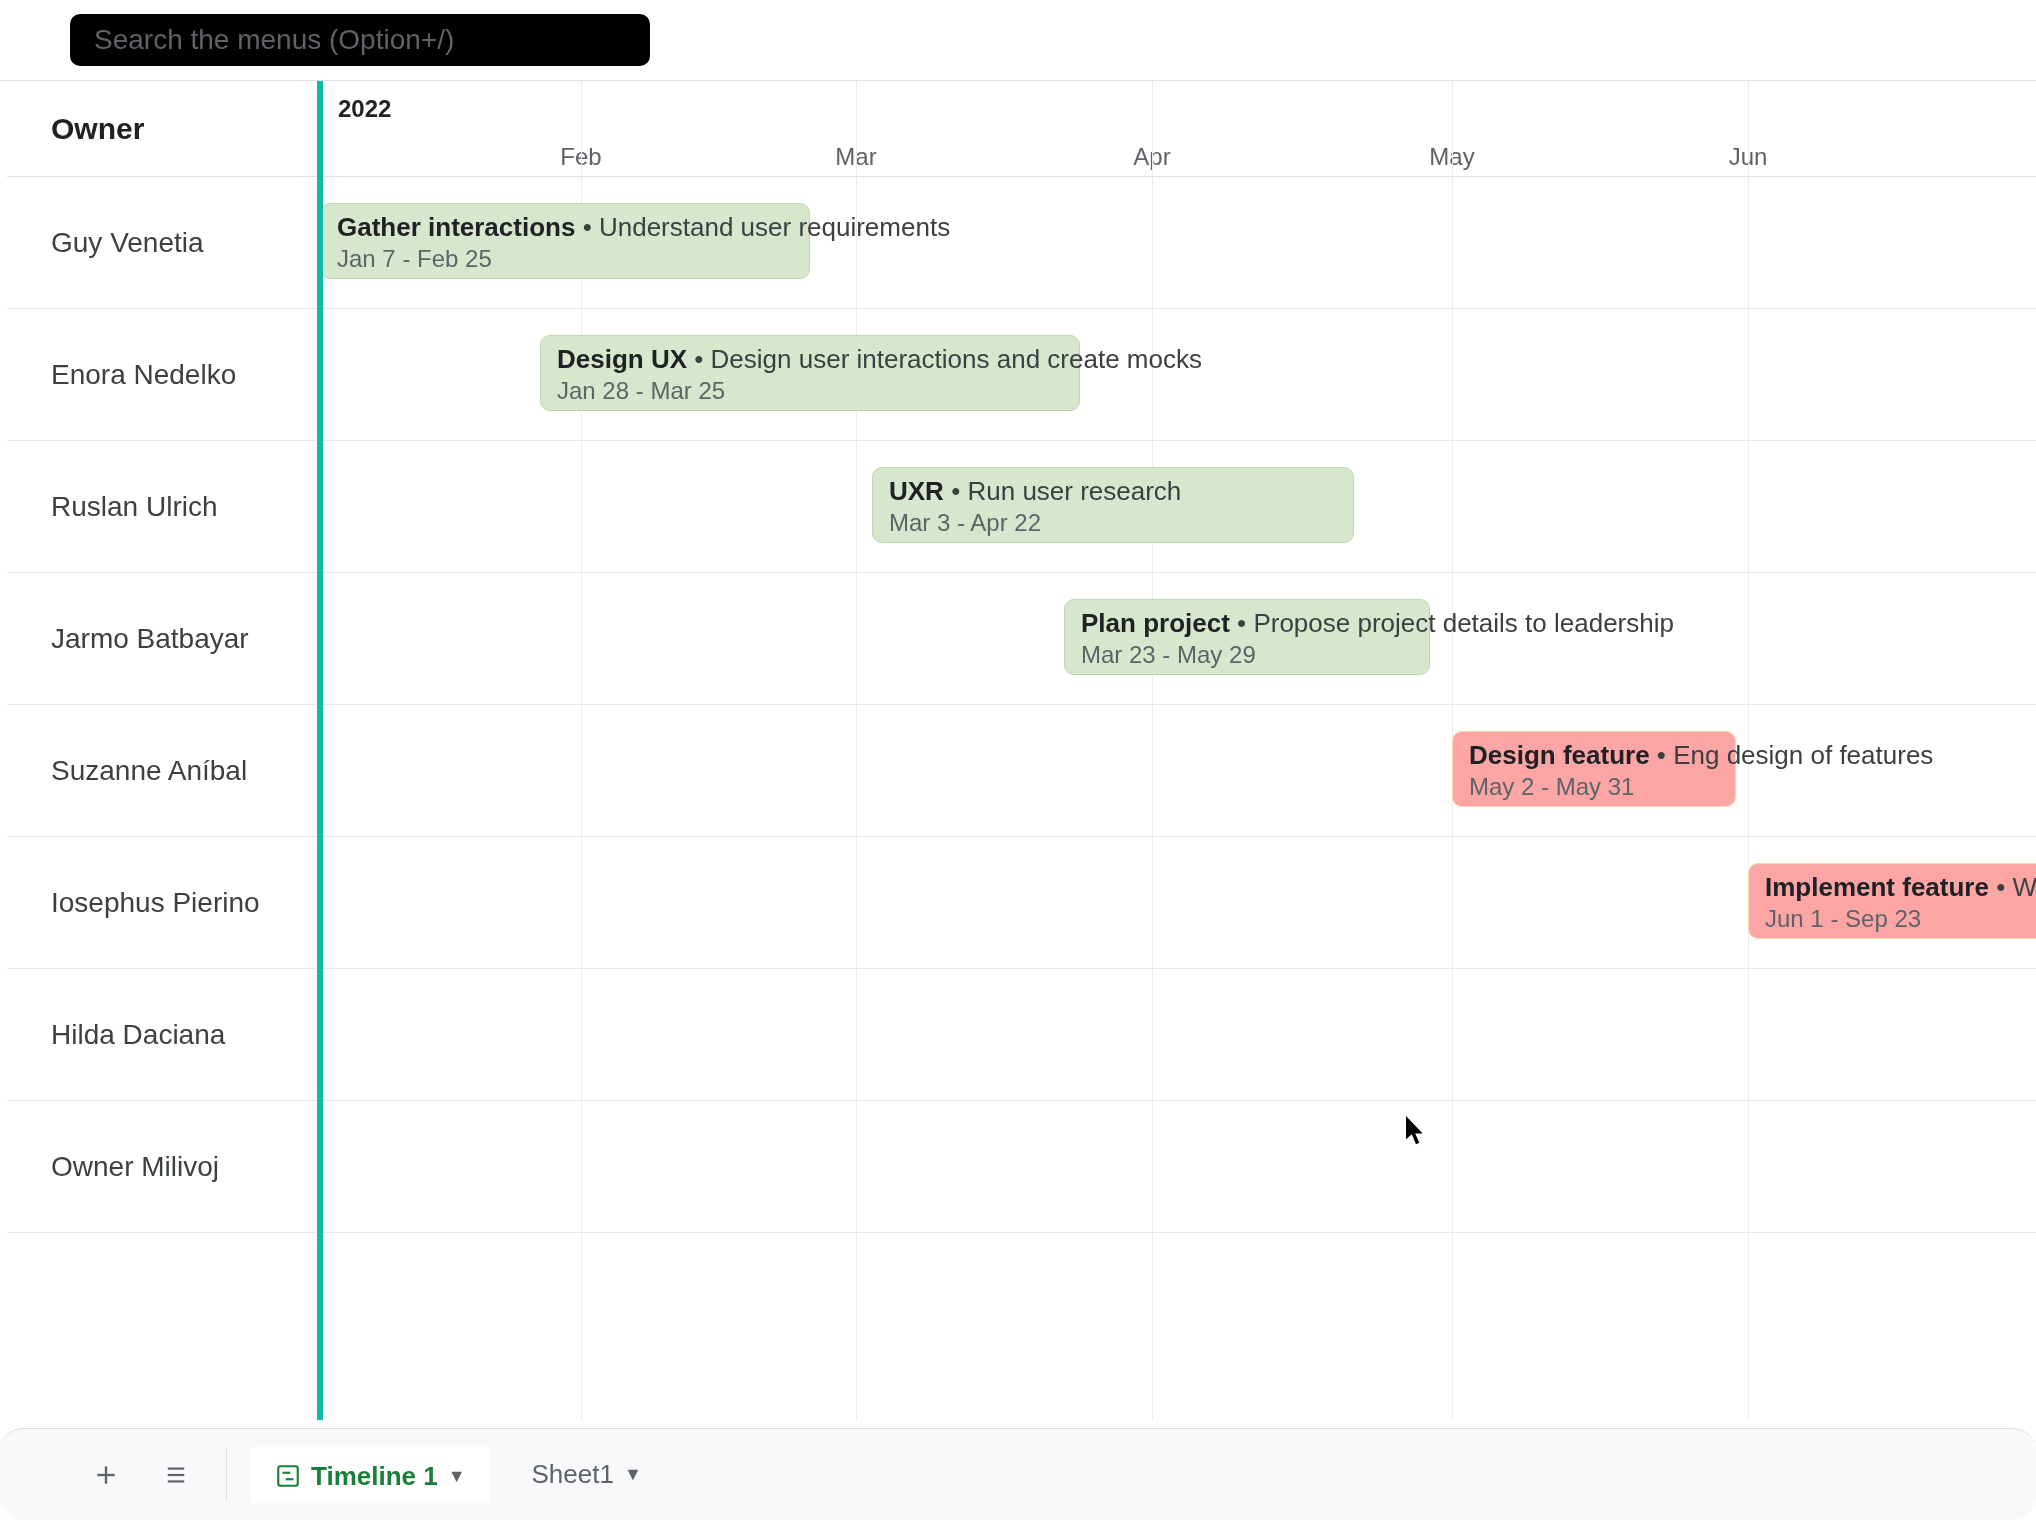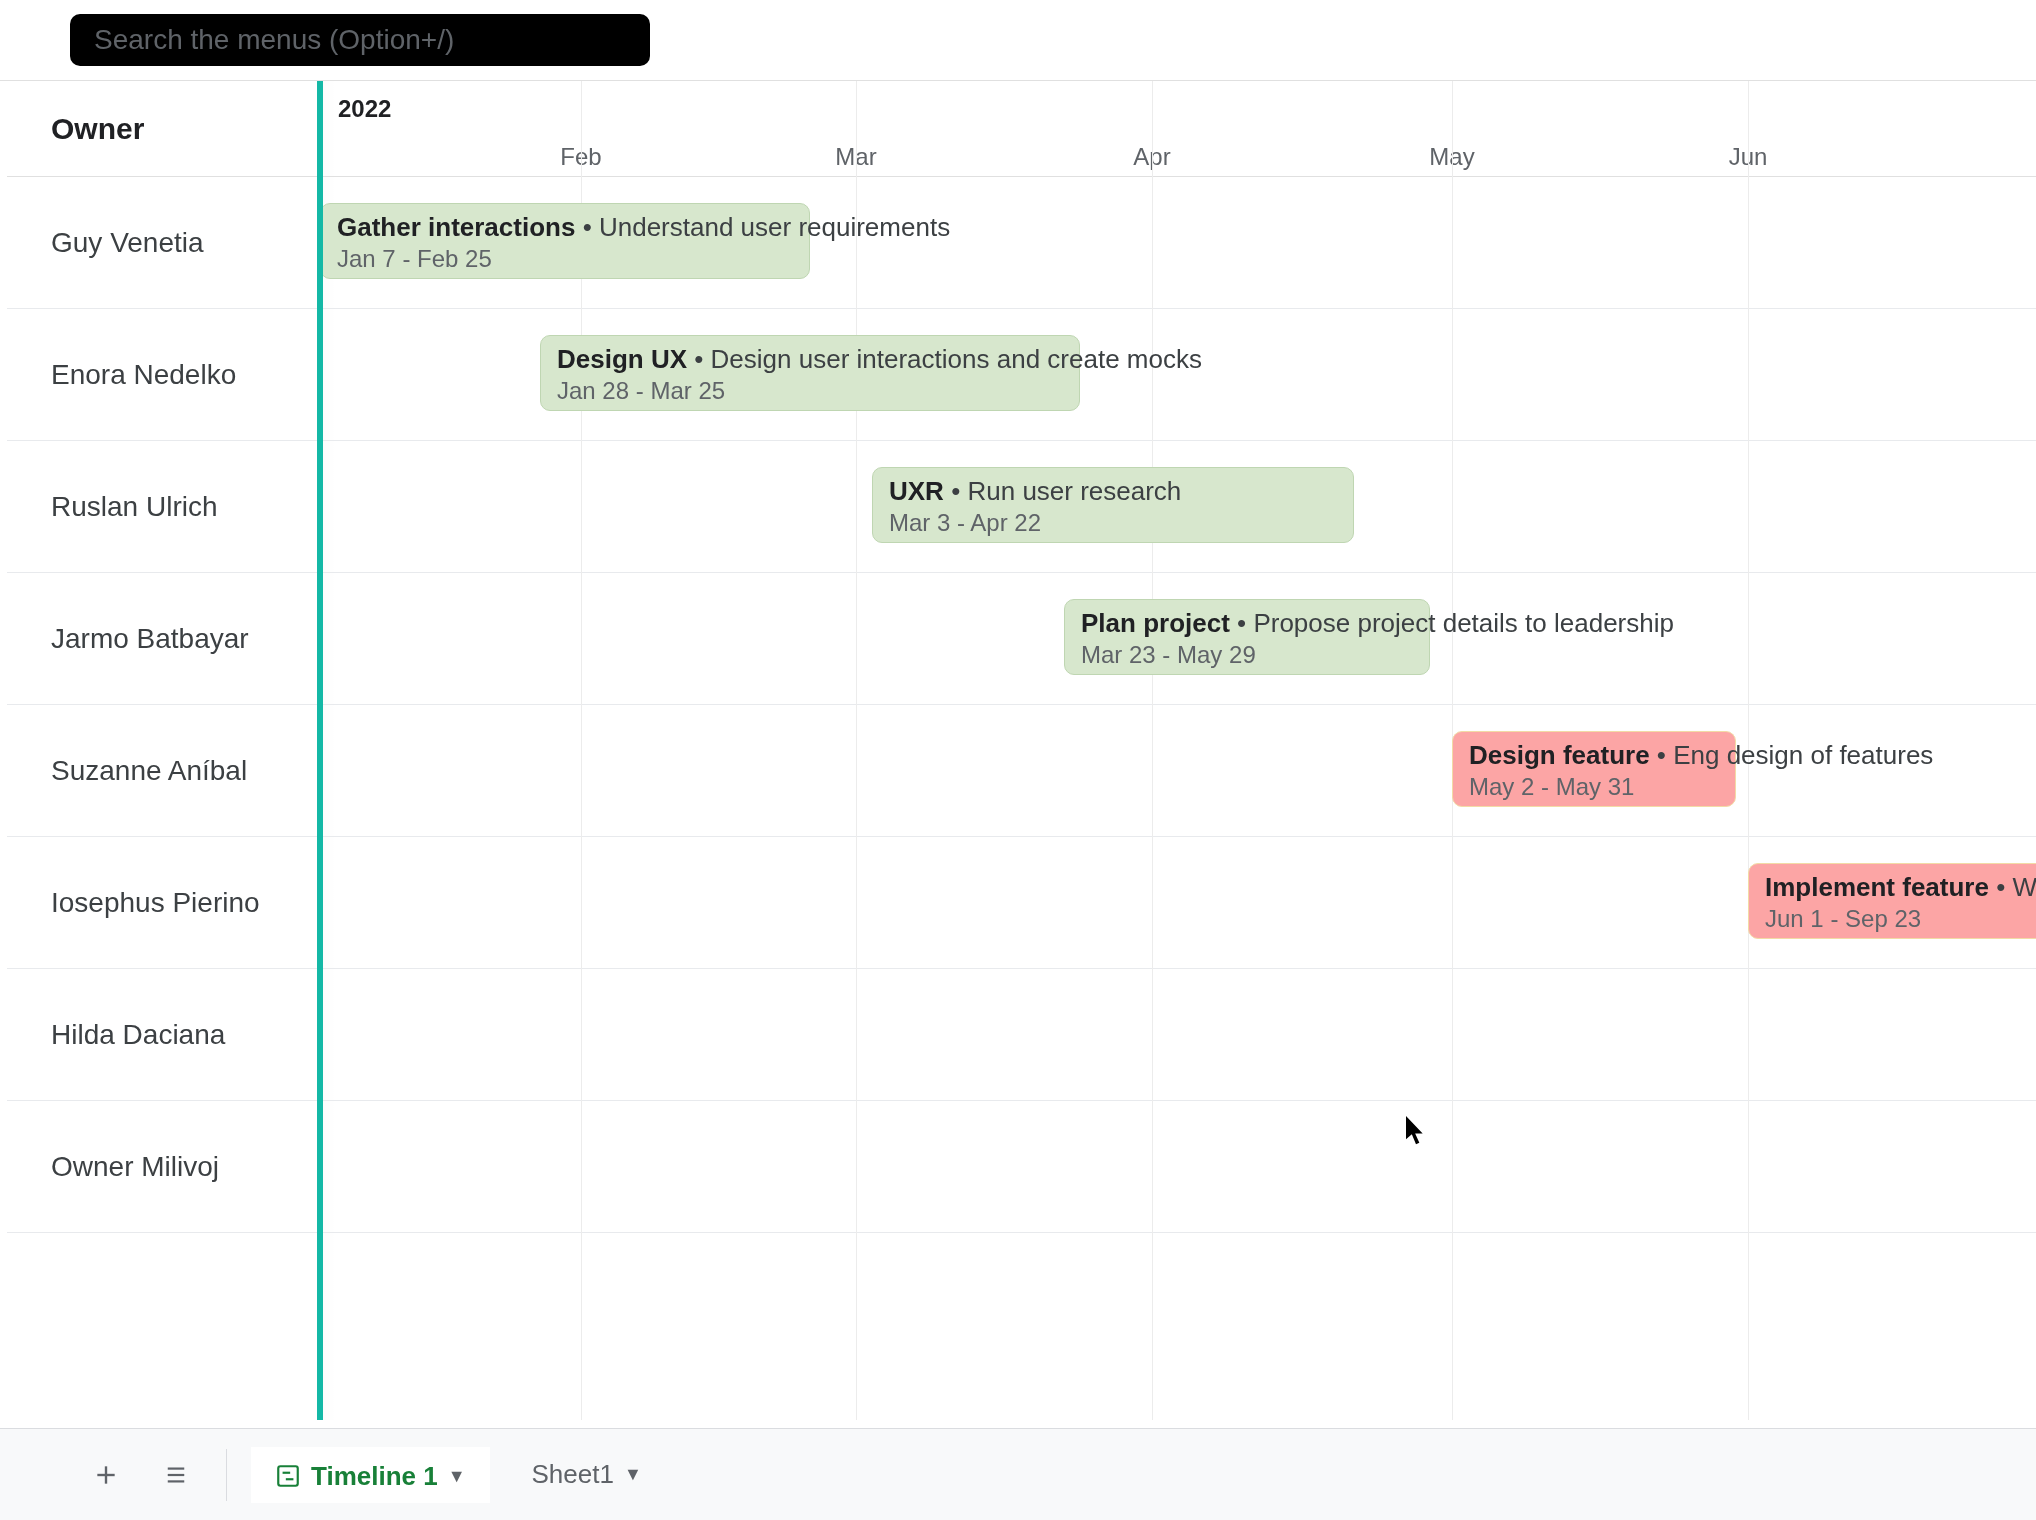--- a/index.html
+++ b/index.html
@@ -160,20 +160,21 @@
       position: absolute;
       left: 0; right: 0;
       bottom: 0;
       height: 92px;
       background: #f8f9fa;
       border-top: 1px solid #dadce0;
       display: flex;
       align-items: center;
       padding: 0 80px;
       gap: 18px;
+      border-radius: 23px;
     }
     .tab-icon-btn {
       width: 52px;
       height: 52px;
       display: flex;
       align-items: center;
       justify-content: center;
       color: #5f6368;
       border-radius: 6px;
       cursor: pointer;

